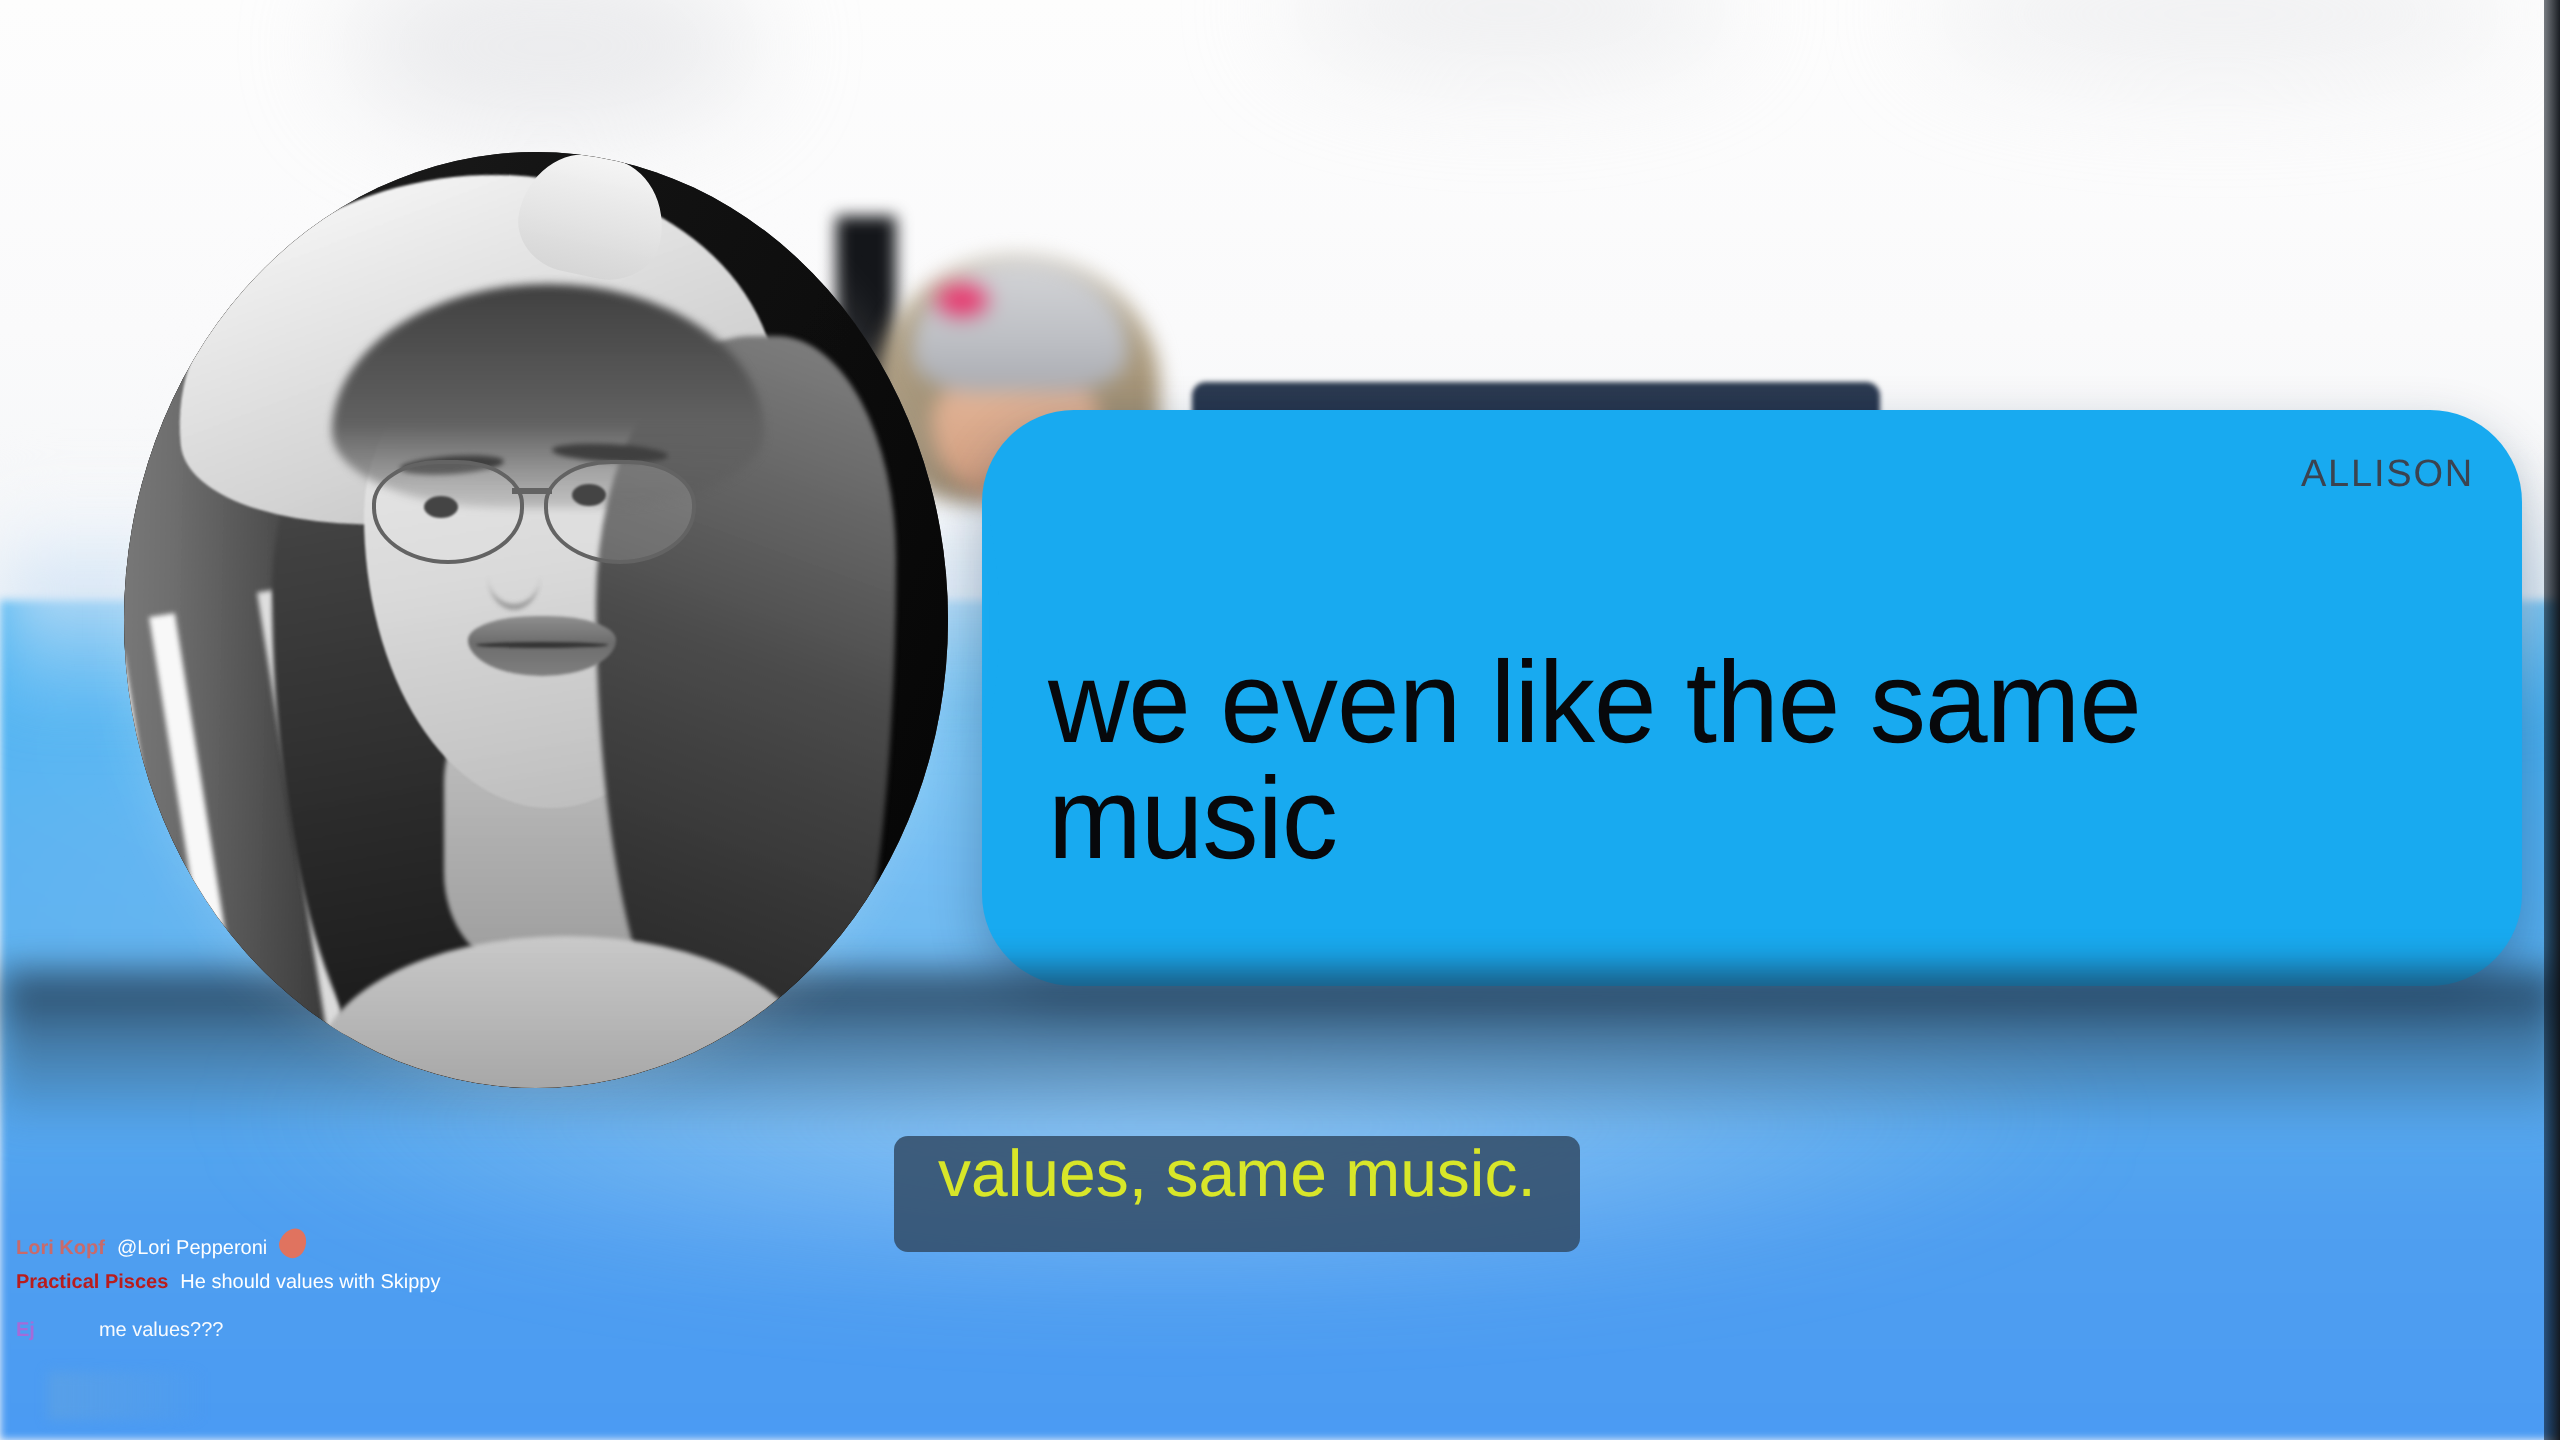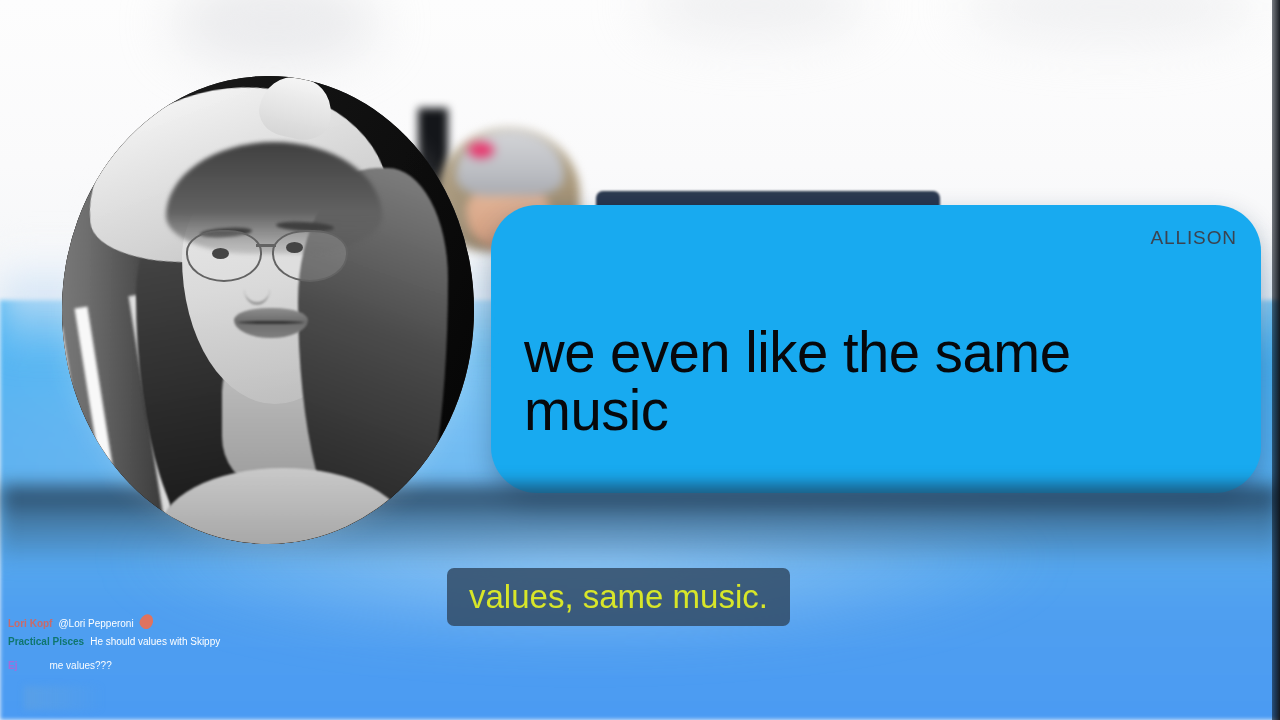--- a/index.html
+++ b/index.html
@@ -154,21 +154,21 @@
     transform-origin: left top;
   }
 
   
   .caption-box {
     position: absolute;
     left: 447px; top: 568px;
     height: 58px;
     padding: 0 22px;
     display: flex;
-    align-items: center;
+    align-items: flex-start;
     border-radius: 7px;
     background: rgba(48,72,98,.82);
   }
   .caption-text {
     font-size: 33px;
     color: #d8e629;
     font-family: "Liberation Sans", sans-serif;
     white-space: nowrap;
   }
 
@@ -471,21 +471,21 @@
   <div class="chat">
 
     <div class="chat-line">
       <span class="chat-author" style="color: rgb(201, 106, 106);">Lori Kopf</span>
       <span class="chat-msg">@Lori Pepperoni</span>
       <span class="emoji-blob"></span>
     </div>
 
 
     <div class="chat-line">
-      <span class="chat-author" style="color: #0f766e; text-align: right;">Practical Pisces</span>
+      <span class="chat-author" style="color: #b91c1c; text-align: right;">Practical Pisces</span>
       <span class="chat-msg">He should values with Skippy</span>
     </div>
 
     <div class="chat-line fade-last">
       <span class="chat-author" style="color: rgb(168, 106, 217);">Ej</span>
       <span class="chat-msg">me values???</span>
     </div>
 
   </div>
   <div class="fade-mask"></div>

